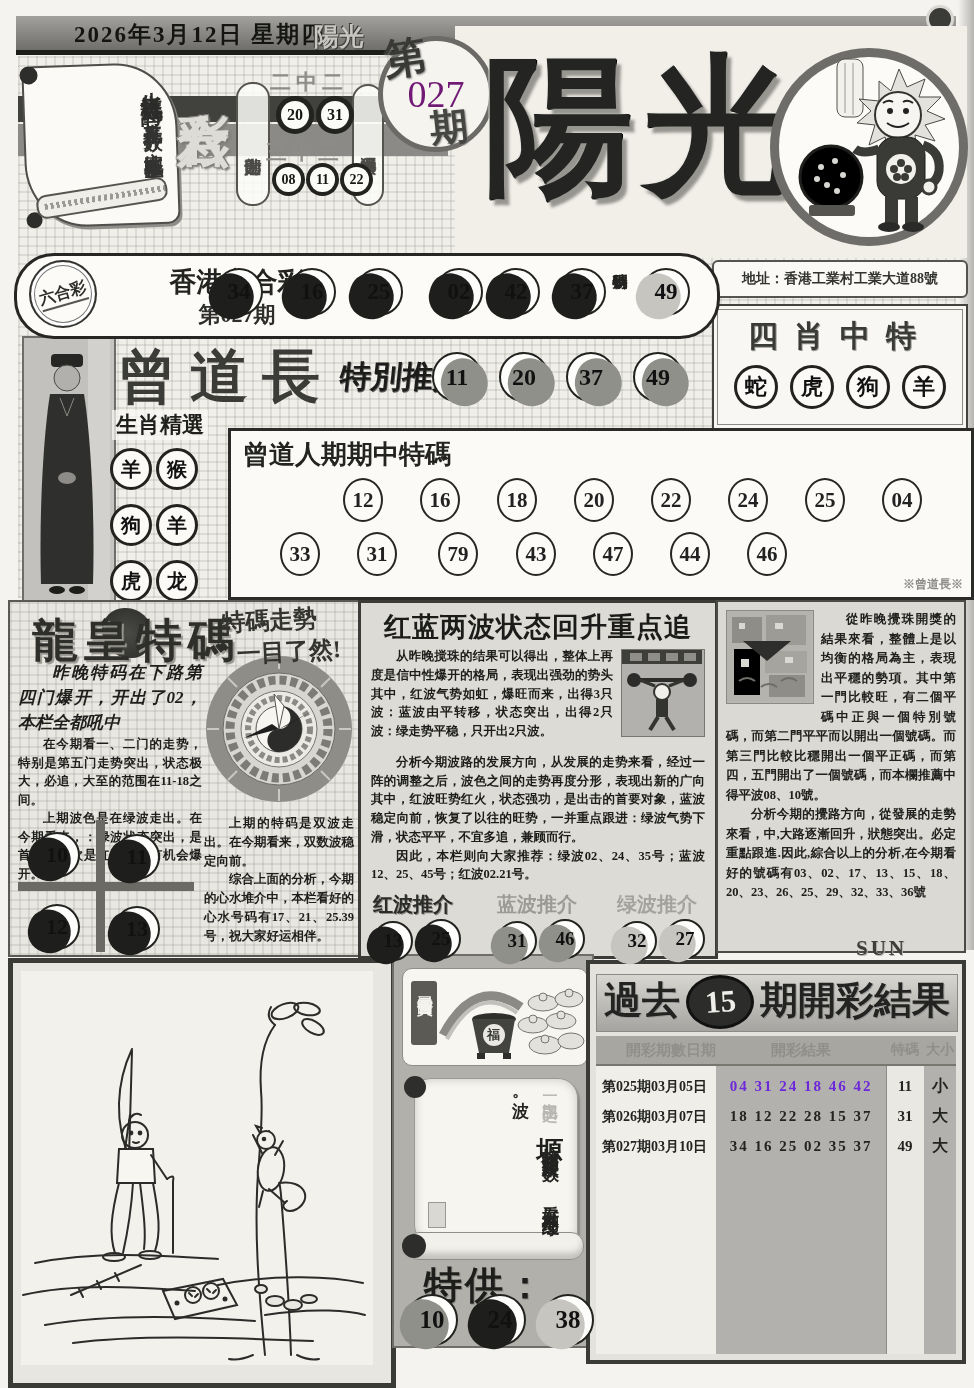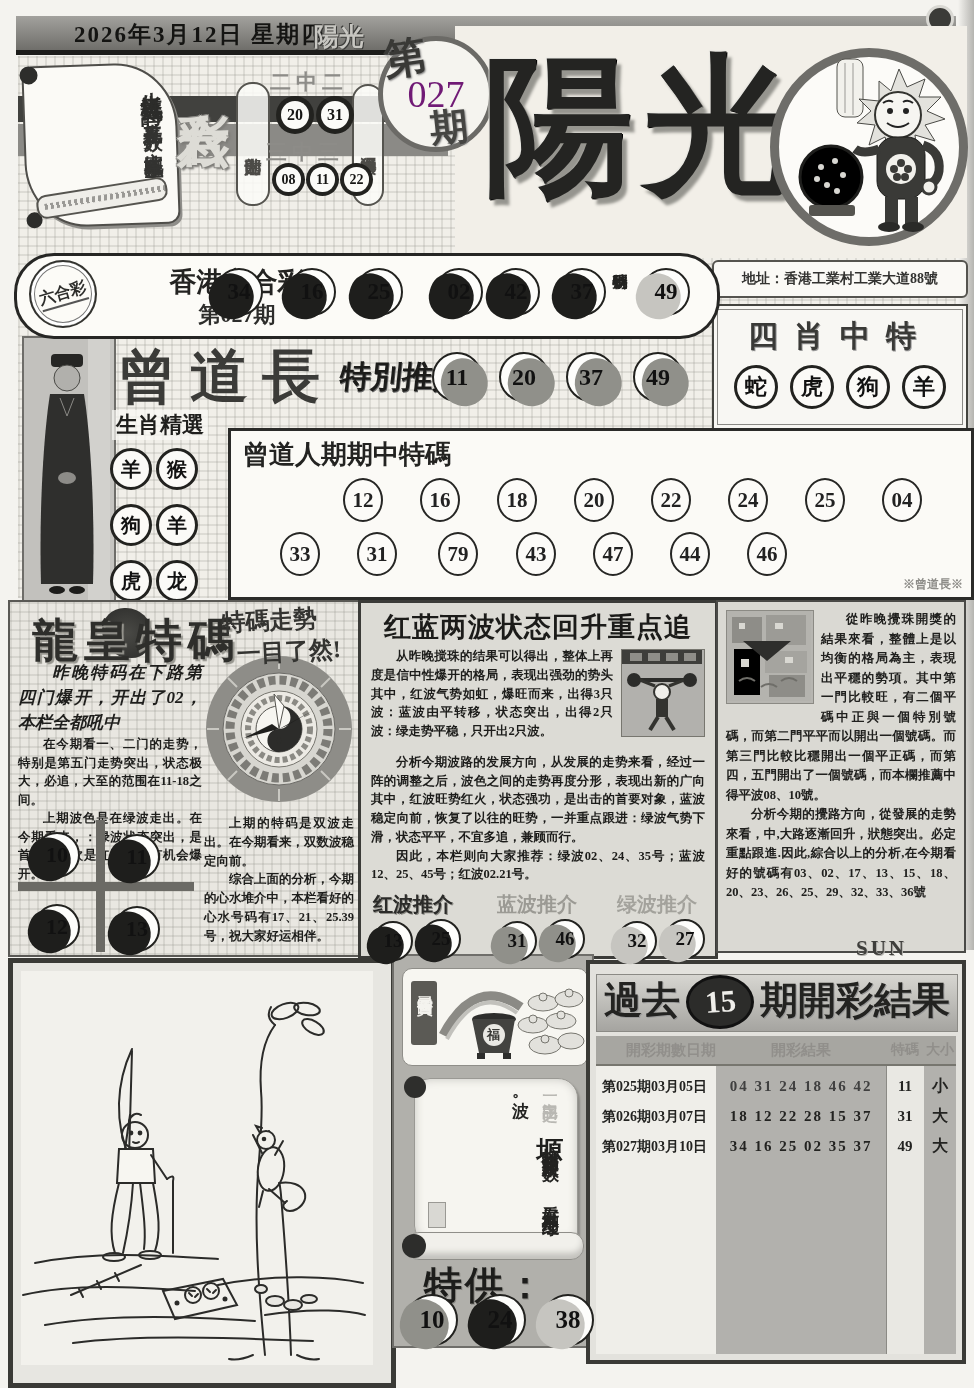--- a/index.html
+++ b/index.html
@@ -574,21 +574,21 @@
 
       <div class="abs" style="left:0;top:0;width:360px;height:28px;background:#a7a6a1;border-bottom:2px solid #77766f;display:flex;align-items:center;">
         <span style="width:120px;text-align:right;font-size:15px;font-weight:700;color:#918f8b;">開彩期數日期</span>
         <span style="width:170px;text-align:center;font-size:15px;font-weight:700;color:#918f8b;">開彩結果</span>
         <span style="width:38px;text-align:center;font-size:14px;font-weight:700;color:#918f8b;">特碼</span>
         <span style="width:32px;text-align:center;font-size:14px;font-weight:700;color:#918f8b;">大小</span>
       </div>
 
       <div class="abs" style="left:0;top:40px;width:360px;display:flex;align-items:center;">
         <span style="width:120px;padding-left:6px;box-sizing:border-box;font-size:14px;font-weight:700;color:#232321;">第025期03月05日</span>
-        <span style="width:170px;text-align:center;font-size:15px;font-weight:700;color:#404040;letter-spacing:2px;">04 31 24 18 46 42</span>
+        <span style="width:170px;text-align:center;font-size:15px;font-weight:700;color:#6d28d9;letter-spacing:2px;">04 31 24 18 46 42</span>
         <span style="width:38px;text-align:center;font-size:15px;font-weight:700;color:#232321;">11</span>
         <span style="width:32px;text-align:center;font-size:16px;font-weight:700;color:#232321;">小</span>
       </div>
       <div class="abs" style="left:0;top:70px;width:360px;display:flex;align-items:center;">
         <span style="width:120px;padding-left:6px;box-sizing:border-box;font-size:14px;font-weight:700;color:#232321;">第026期03月07日</span>
         <span style="width:170px;text-align:center;font-size:15px;font-weight:700;color:#232321;letter-spacing:2px;">18 12 22 28 15 37</span>
         <span style="width:38px;text-align:center;font-size:15px;font-weight:700;color:#232321;">31</span>
         <span style="width:32px;text-align:center;font-size:16px;font-weight:700;color:#232321;">大</span>
       </div>
       <div class="abs" style="left:0;top:100px;width:360px;display:flex;align-items:center;">

